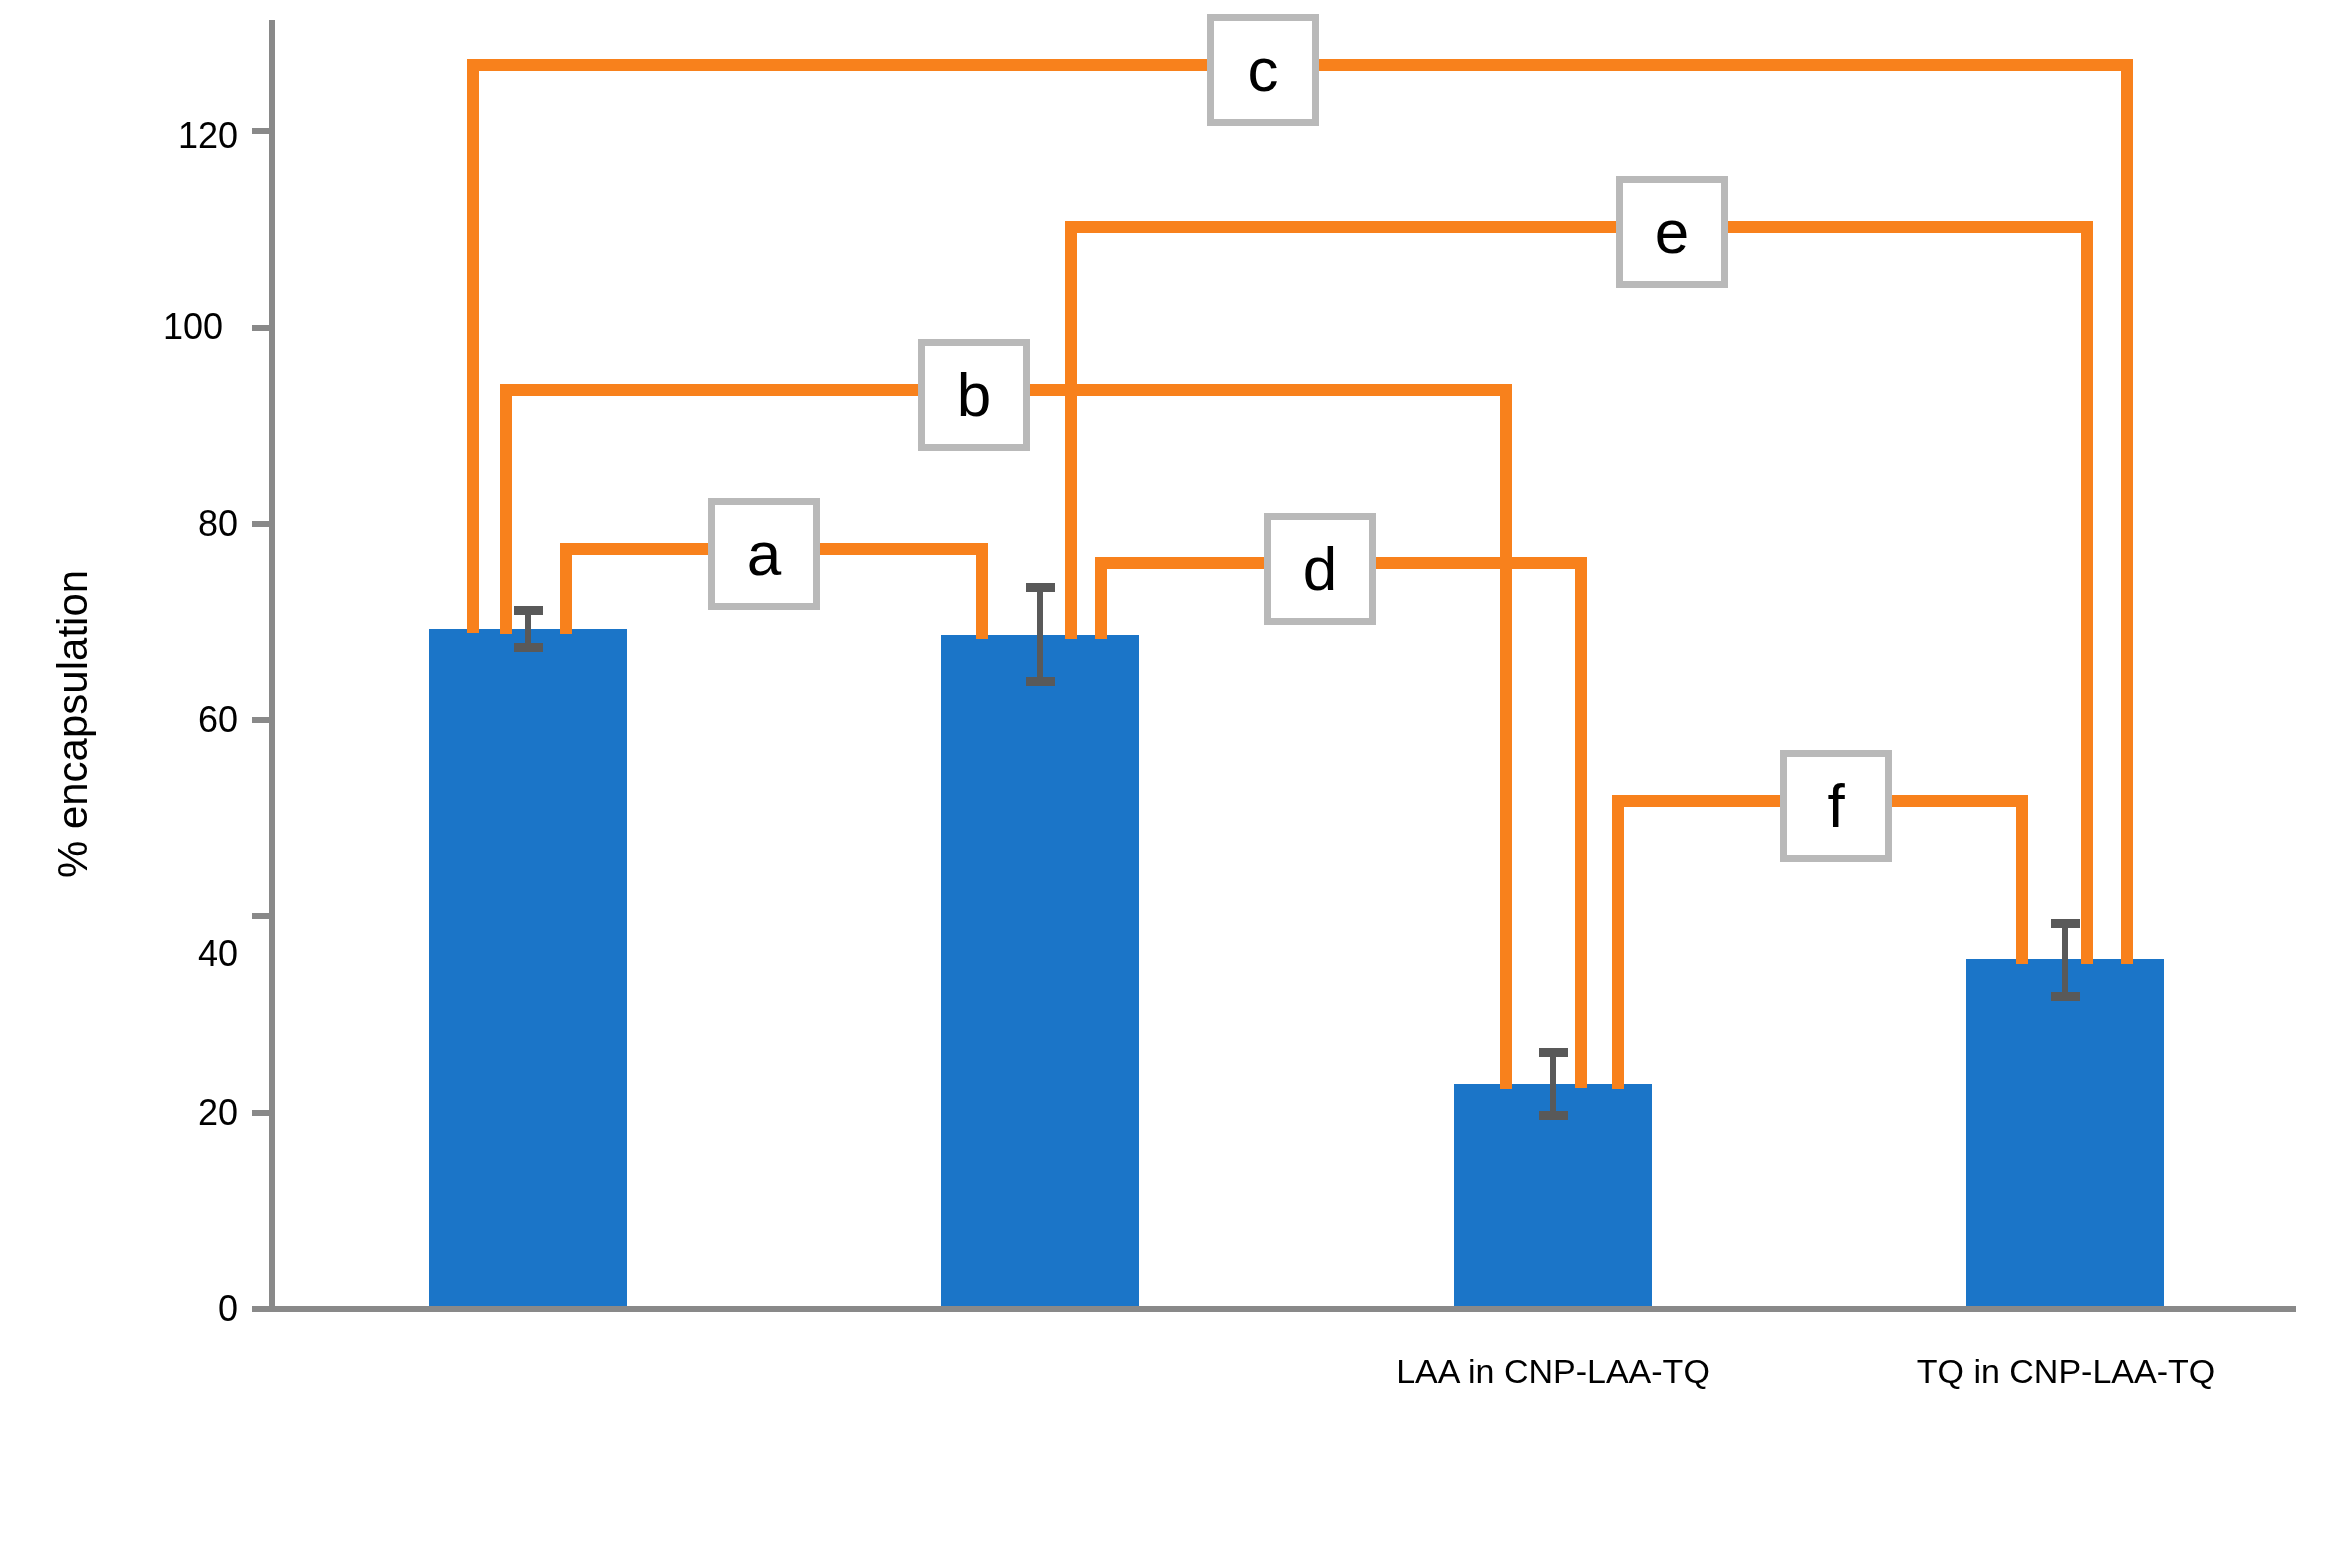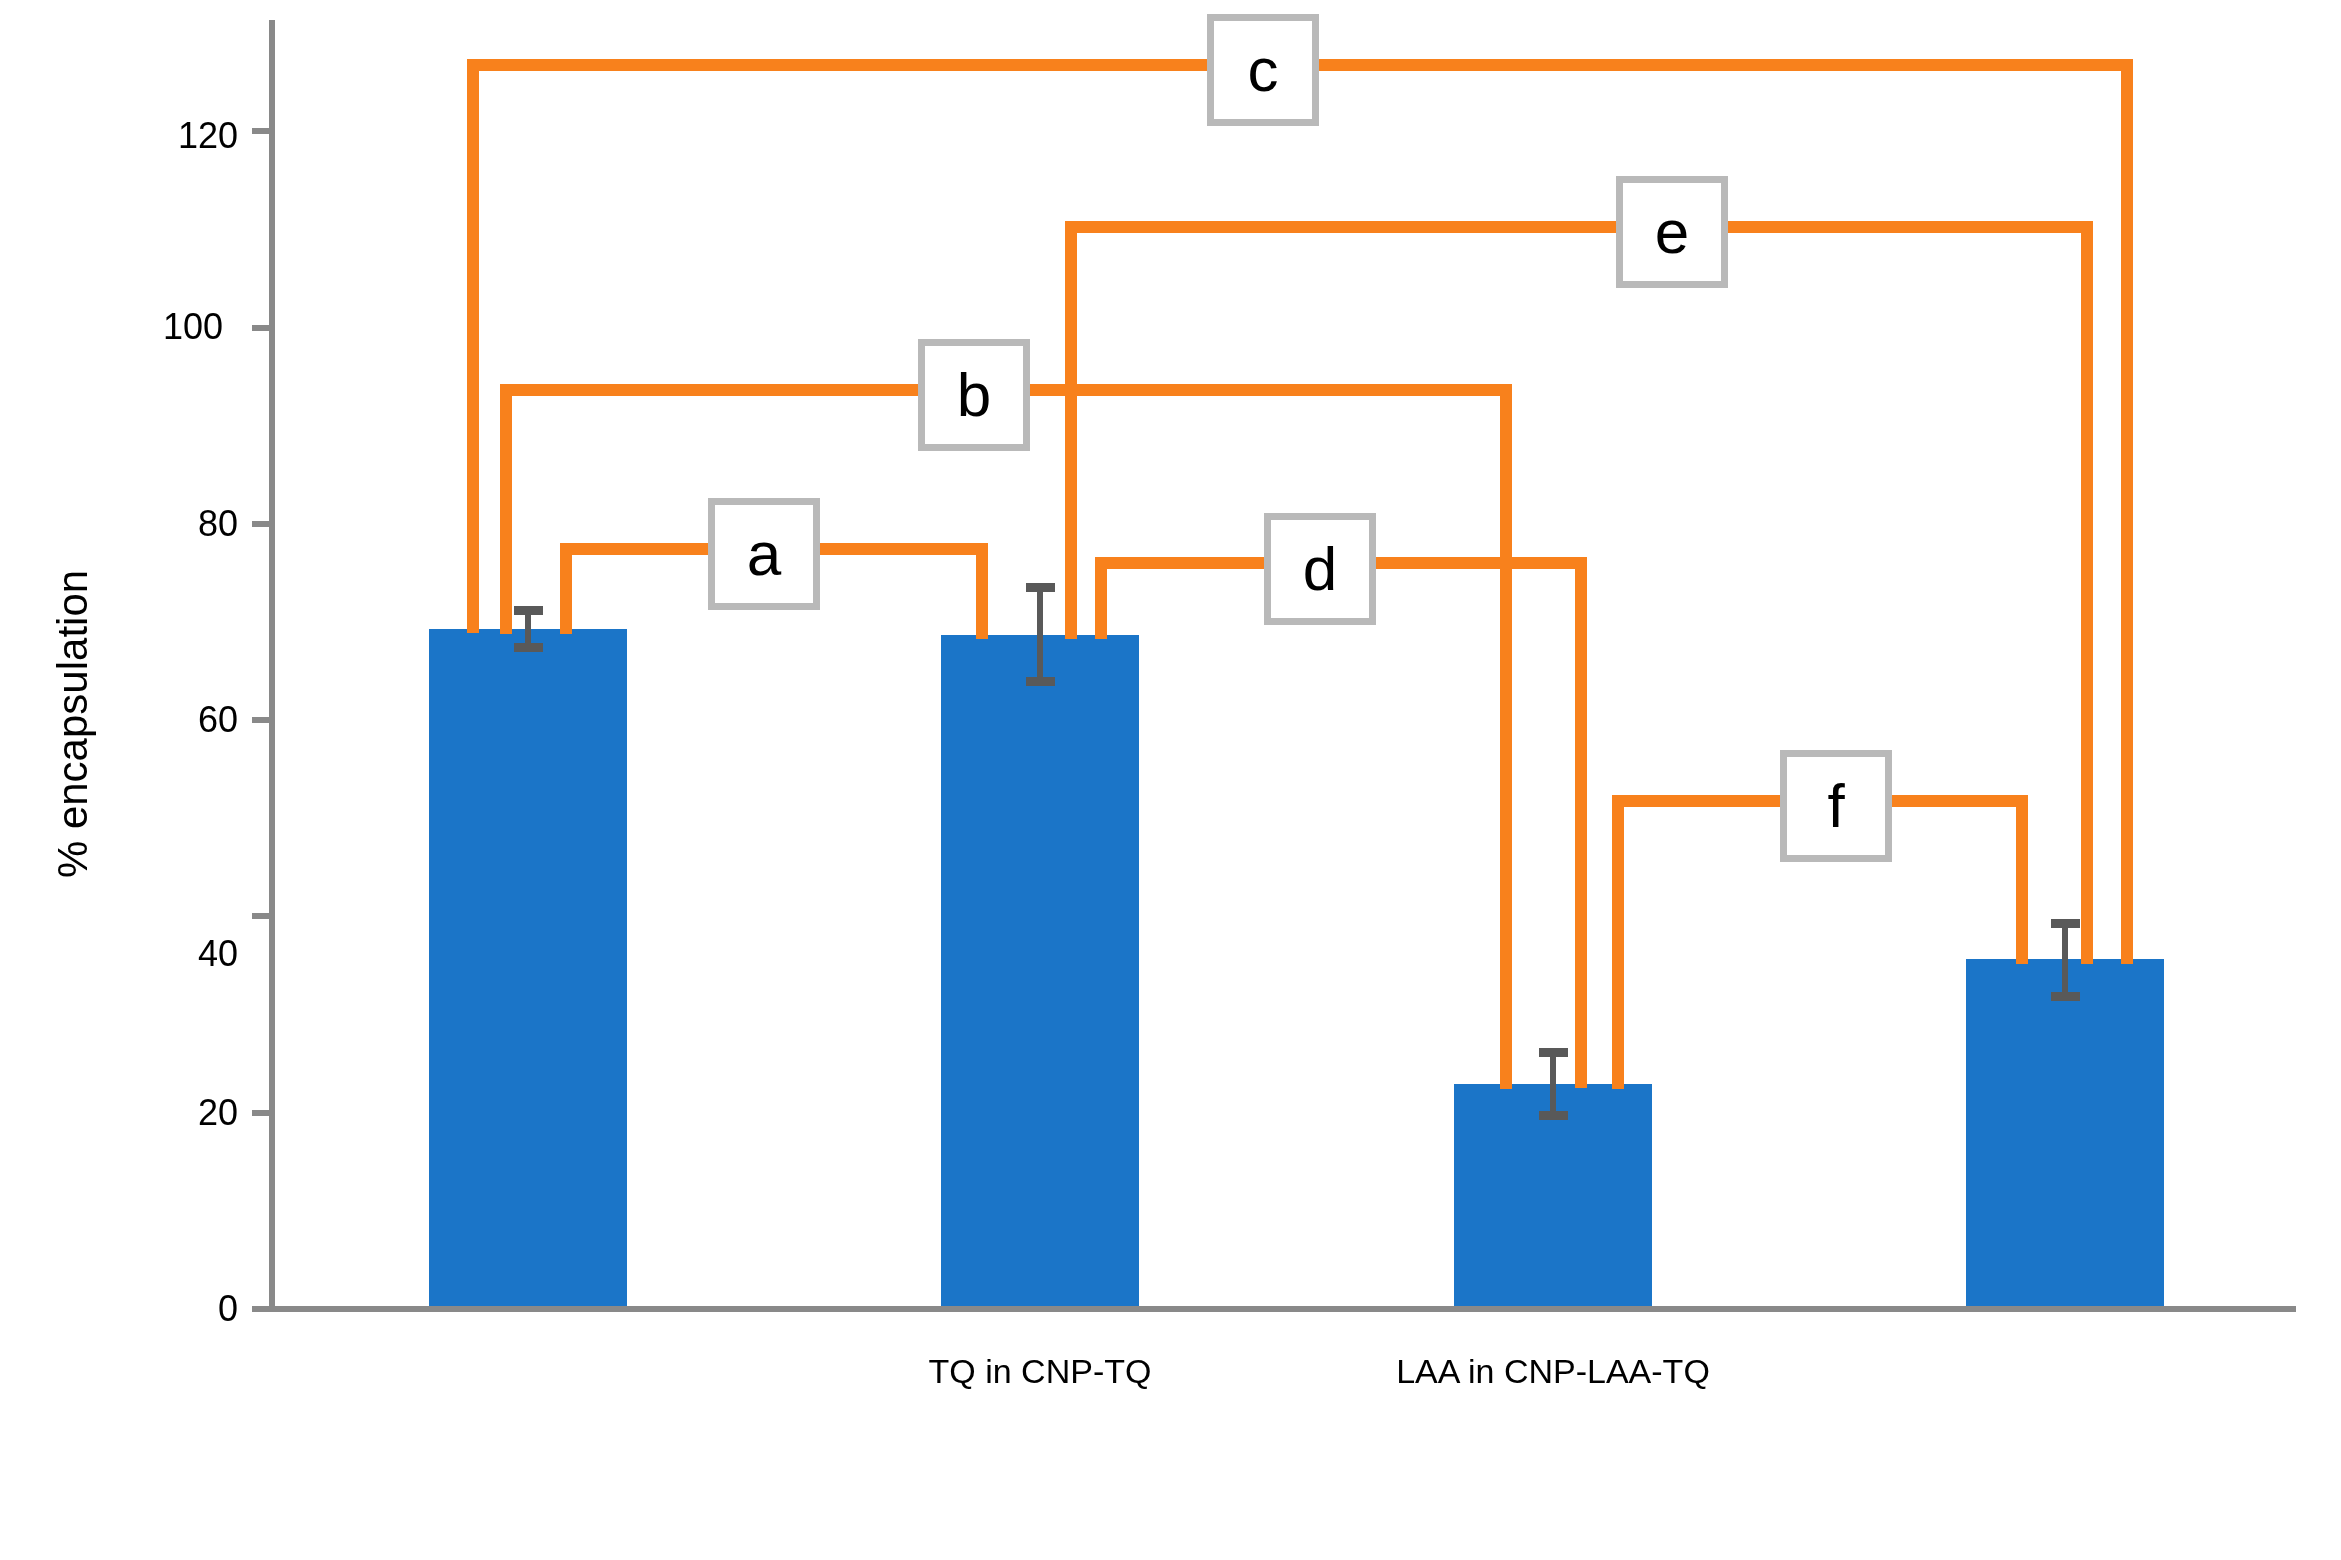--- a/index.html
+++ b/index.html
@@ -41,30 +41,30 @@
       <div class="abs tick" style="left: 252px; top: 128px; width: 16.5px; height: 5.7px;"></div>
       <div class="abs tick-label" style="left: 116px; top: 98px; width: 122px; margin-top: 20px;">120</div>
       <div class="abs bar" style="left: 429px; top: 629px; width: 198px; height: 677px;"></div>
       <div class="abs err" style="left: 525px; top: 610px; width: 6.4px; height: 37px;"></div>
       <div class="abs err" style="left: 514px; top: 606px; width: 29px; height: 8.6px;"></div>
       <div class="abs err" style="left: 514px; top: 643px; width: 29px; height: 8.6px;"></div>
       <div class="abs bar" style="left: 941px; top: 635px; width: 198px; height: 671px;"></div>
       <div class="abs err" style="left: 1037px; top: 588px; width: 6.4px; height: 94px;"></div>
       <div class="abs err" style="left: 1026px; top: 583px; width: 29px; height: 8.6px;"></div>
       <div class="abs err" style="left: 1026px; top: 677px; width: 29px; height: 8.6px;"></div>
-      <div class="abs cat-label" style="left: 782px; top: 1353px; width: 516px;">TQ in CNP-TQ</div>
       <div class="abs bar" style="left: 1454px; top: 1084px; width: 198px; height: 222px;"></div>
       <div class="abs err" style="left: 1550px; top: 1053px; width: 6.4px; height: 63px;"></div>
       <div class="abs err" style="left: 1539px; top: 1048px; width: 29px; height: 8.6px;"></div>
       <div class="abs err" style="left: 1539px; top: 1111px; width: 29px; height: 8.6px;"></div>
       <div class="abs cat-label" style="left: 1295px; top: 1353px; width: 516px;">LAA in CNP-LAA-TQ</div>
       <div class="abs bar" style="left: 1966px; top: 959px; width: 198px; height: 347px;"></div>
       <div class="abs err" style="left: 2062px; top: 923px; width: 6.4px; height: 73px;"></div>
       <div class="abs err" style="left: 2051px; top: 919px; width: 29px; height: 8.6px;"></div>
       <div class="abs err" style="left: 2051px; top: 992px; width: 29px; height: 8.6px;"></div>
+      <div class="abs cat-label" style="left: 1808px; top: 1353px; width: 516px;">TQ in CNP-LAA-TQ</div>
       <div class="abs bracket" style="left: 560px; top: 543px; width: 428px; height: 11.5px;"></div>
       <div class="abs bracket" style="left: 560px; top: 543px; width: 11.5px; height: 91px;"></div>
       <div class="abs bracket" style="left: 976px; top: 543px; width: 11.5px; height: 96px;"></div>
       <div class="abs bracket" style="left: 500px; top: 384px; width: 1012px; height: 11.5px;"></div>
       <div class="abs bracket" style="left: 500px; top: 384px; width: 11.5px; height: 250px;"></div>
       <div class="abs bracket" style="left: 1500px; top: 384px; width: 11.5px; height: 705px;"></div>
       <div class="abs bracket" style="left: 467px; top: 59px; width: 1665px; height: 11.5px;"></div>
       <div class="abs bracket" style="left: 467px; top: 59px; width: 11.5px; height: 574px;"></div>
       <div class="abs bracket" style="left: 2121px; top: 59px; width: 11.5px; height: 905px;"></div>
       <div class="abs bracket" style="left: 1095px; top: 557px; width: 491px; height: 11.5px;"></div>

